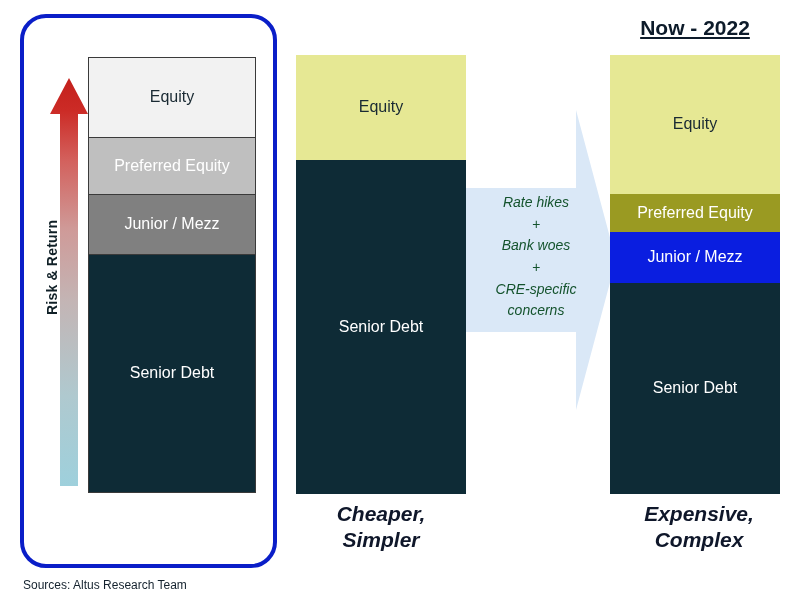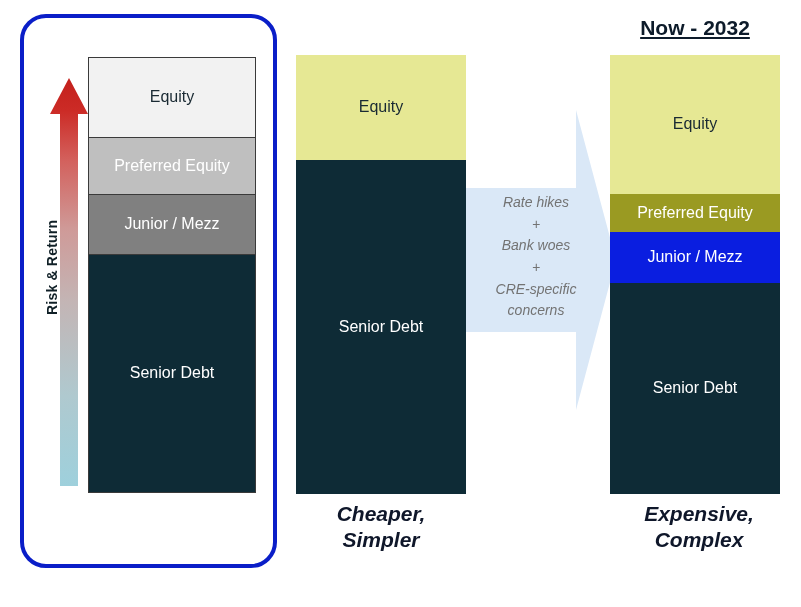--- a/index.html
+++ b/index.html
@@ -129,21 +129,21 @@
   }
   .transition-text {
     position: absolute;
     left: 472px;
     top: 192px;
     width: 128px;
     text-align: center;
     font-size: 14px;
     font-style: italic;
     line-height: 1.55;
-    color: #737373;
+    color: #14532d;
     white-space: pre-line;
   }
 
   
   .sources {
     position: absolute;
     left: 23px;
     top: 578px;
     font-size: 12px;
     color: #14222e;
@@ -210,34 +210,35 @@
       <polygon points="0,78 110,78 110,0 150,150 110,300 110,222 0,222" fill="#DAE8F7"></polygon>
     </svg>
   </div>
   <div class="transition-text">Rate hikes
 +
 Bank woes
 +
 CRE-specific
 concerns</div>
 
-  <div class="col-header hdr-now">Now - 2032</div>
+  <div class="col-header hdr-now">Now - 2022</div>
 
   <div class="stack stack-now">
     <div class="seg" style="height:139px;background:#E6E894;color:#1a2a33;">
       <span>Equity</span>
     </div>
     <div class="seg" style="height:38px;background:#9A9A22;color:#ffffff;">
       <span>Preferred Equity</span>
     </div>
     <div class="seg" style="height:51px;background:#0A1EE0;color:#ffffff;">
       <span>Junior / Mezz</span>
     </div>
     <div class="seg" style="height:211px;background:#0E2B36;color:#ffffff;">
       <span>Senior Debt</span>
     </div>
   </div>
 
   <div class="col-caption cap-now">Expensive,
 Complex</div>
 
+  <div class="sources">Sources: Altus Research Team</div>
 
 </div>
 
 </body></html>

